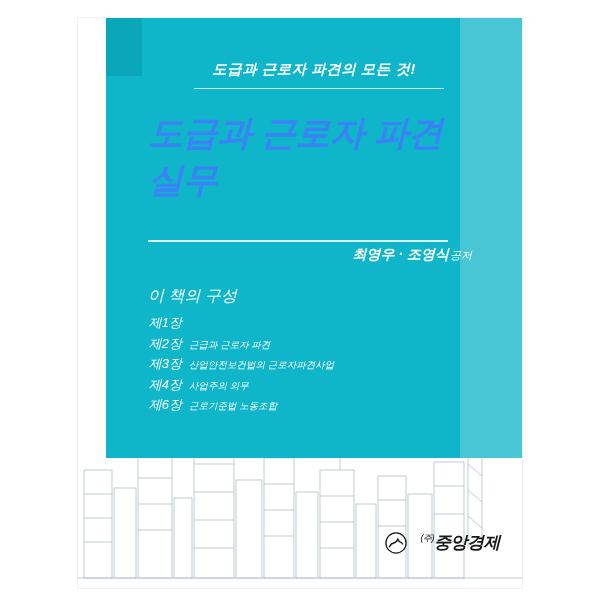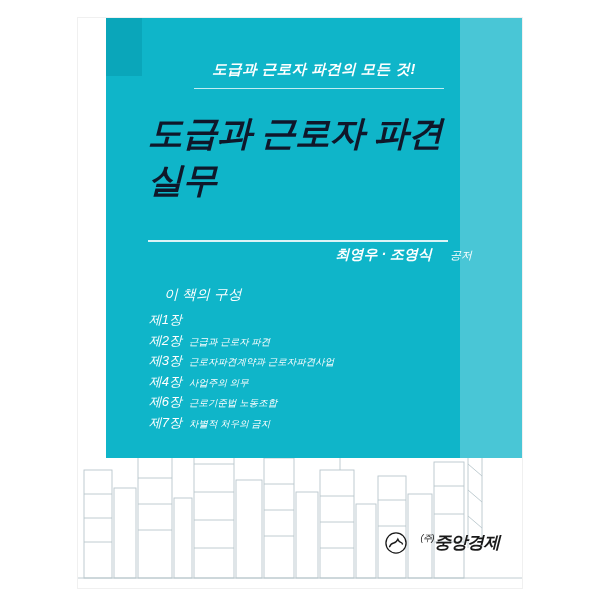--- a/index.html
+++ b/index.html
@@ -90,21 +90,21 @@
     height: 1px;
     background: rgba(255,255,255,0.75);
   }
 
   
   .title {
     position: absolute;
     left: 70px;
     top: 92px;
     width: 360px;
-    color: #0f172a;
+    color: #3b82f6;
     font-size: 35px;
     font-weight: bold;
     line-height: 1.33;
     letter-spacing: -0.5px;
     white-space: pre-line;
   }
 
   
   .author-rule {
     position: absolute;
@@ -122,36 +122,35 @@
     text-align: right;
     color: #ffffff;
     font-size: 14px;
     font-weight: bold;
     padding-right: 36px;
     box-sizing: border-box;
   }
   .authors .suffix {
     font-size: 11px;
     font-weight: normal;
-    margin-left: 18px;
+    margin-left: 1px;
   }
 
   
   .contents {
     position: absolute;
     left: 70px;
     top: 268px;
     width: 330px;
     color: #ffffff;
   }
   .contents-heading {
-    font-size: 14px;
+    font-size: 16px;
     margin-bottom: 7px;
     letter-spacing: 0px;
-    margin-left: 16px;
   }
   .contents-row {
     display: flex;
     align-items: baseline;
     margin-bottom: 3px;
     font-size: 9.5px;
     line-height: 1.35;
   }
   .contents-row .ch {
     width: 34px;
@@ -302,33 +301,29 @@
 
       <div class="contents-row">
         <span class="ch">제1장</span>
       </div>
       <div class="contents-row">
         <span class="ch">제2장</span>
         <span class="txt">근급과 근로자 파견</span>
       </div>
       <div class="contents-row">
         <span class="ch">제3장</span>
-        <span class="txt">근로자파견계약과 근로자파견사업</span>
+        <span class="txt">산업안전보건법의 근로자파견사업</span>
       </div>
       <div class="contents-row">
         <span class="ch">제4장</span>
         <span class="txt">사업주의 의무</span>
       </div>
       <div class="contents-row">
         <span class="ch">제6장</span>
         <span class="txt">근로기준법 노동조합</span>
-      </div>
-      <div class="contents-row">
-        <span class="ch">제7장</span>
-        <span class="txt">차별적 처우의 금지</span>
       </div>
     </div>
 
     <div class="publisher">
       <svg class="pub-mark" viewBox="0 0 24 24" aria-hidden="true">
         <circle cx="12" cy="12" r="11" fill="none" stroke="#1a1a1a" stroke-width="1.4"></circle>
         <path d="M5 16 C8 9, 11 15, 14 8 C16 13, 18 10, 19 13" fill="none" stroke="#1a1a1a" stroke-width="1.6" stroke-linecap="round"></path>
       </svg>
       <span class="pub-name"><span class="tiny">(주)</span><span>중앙경제</span></span>
     </div>

